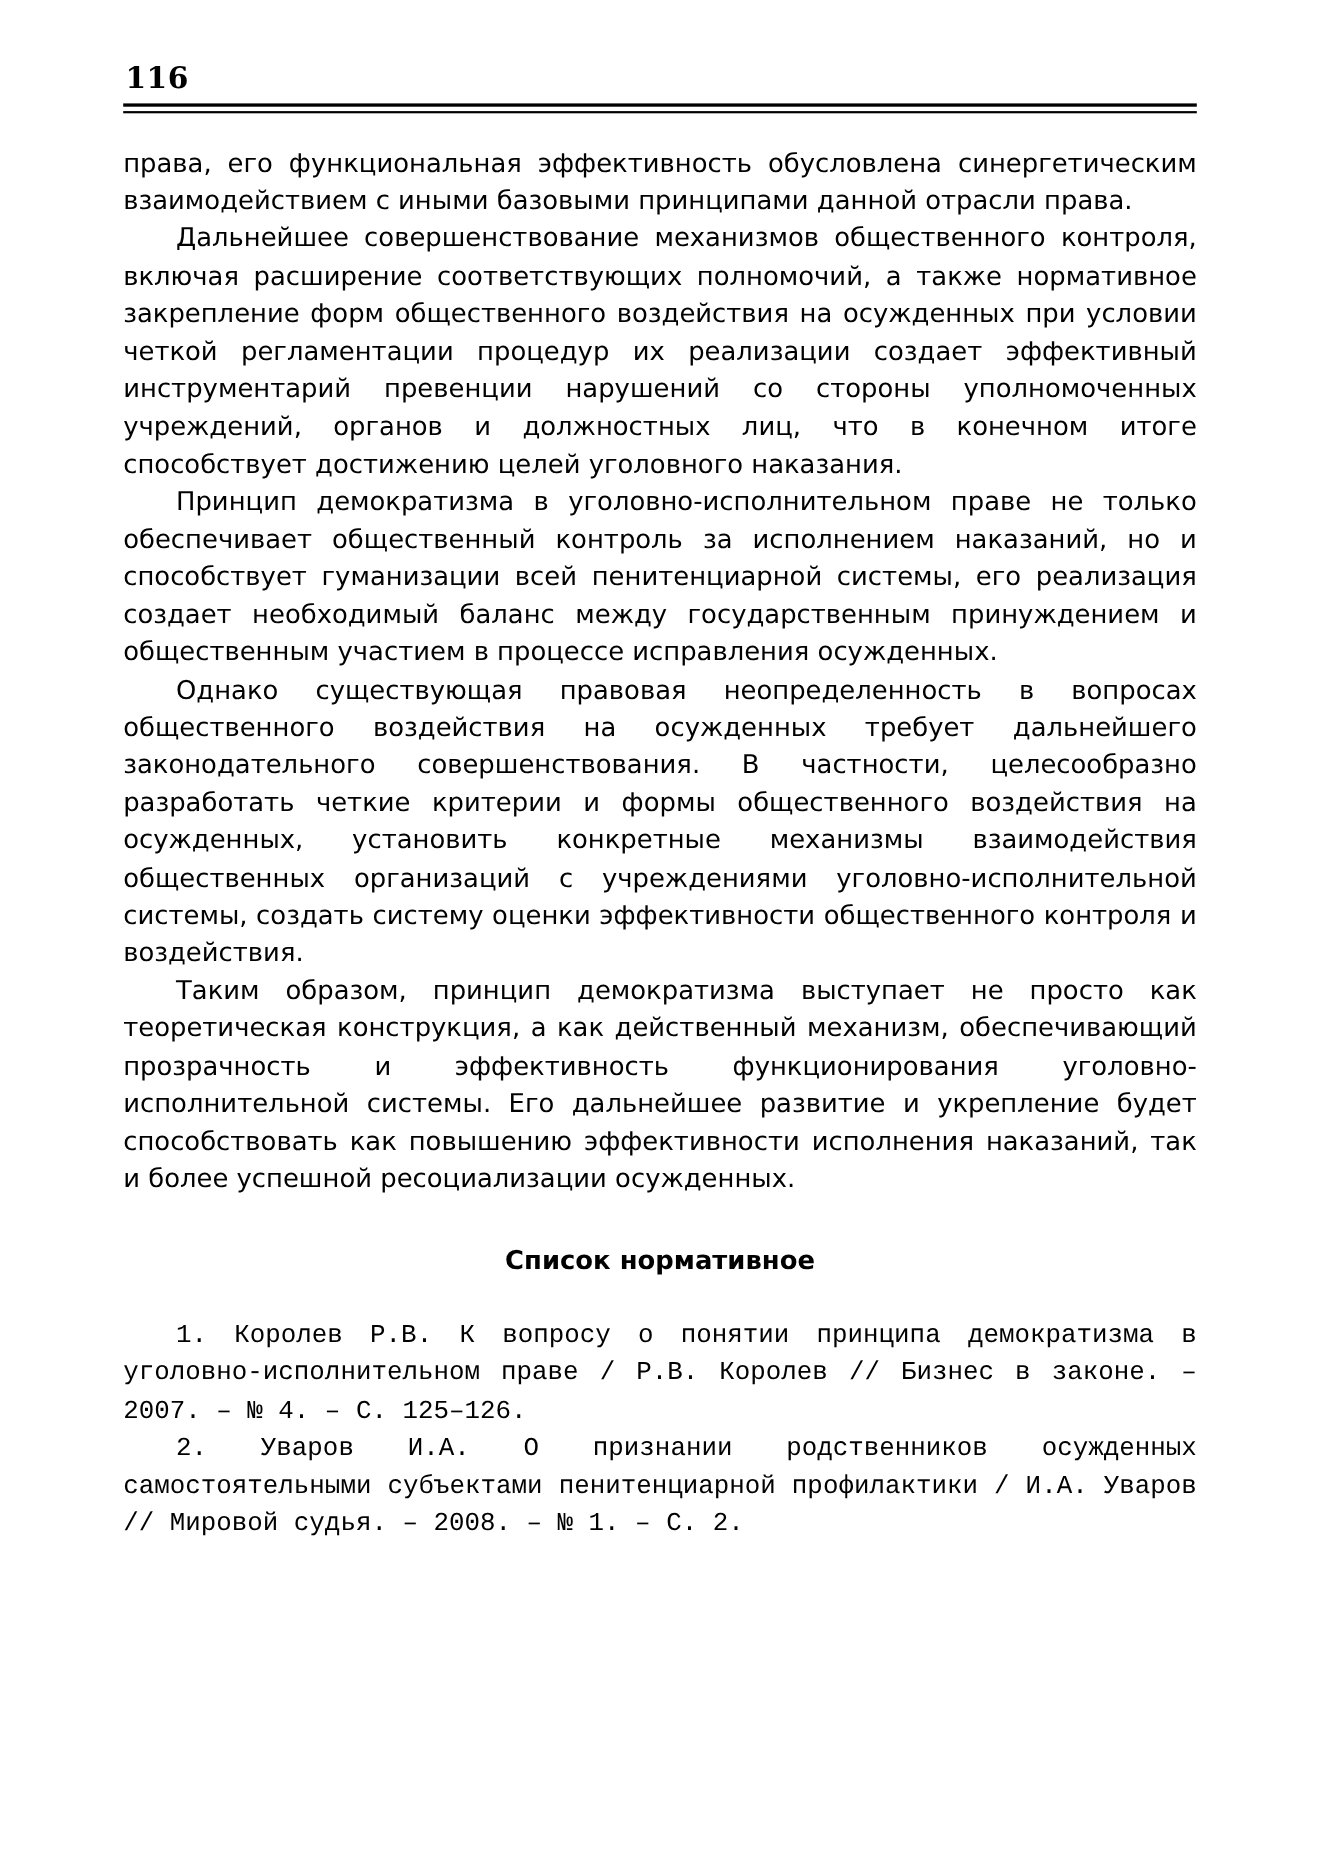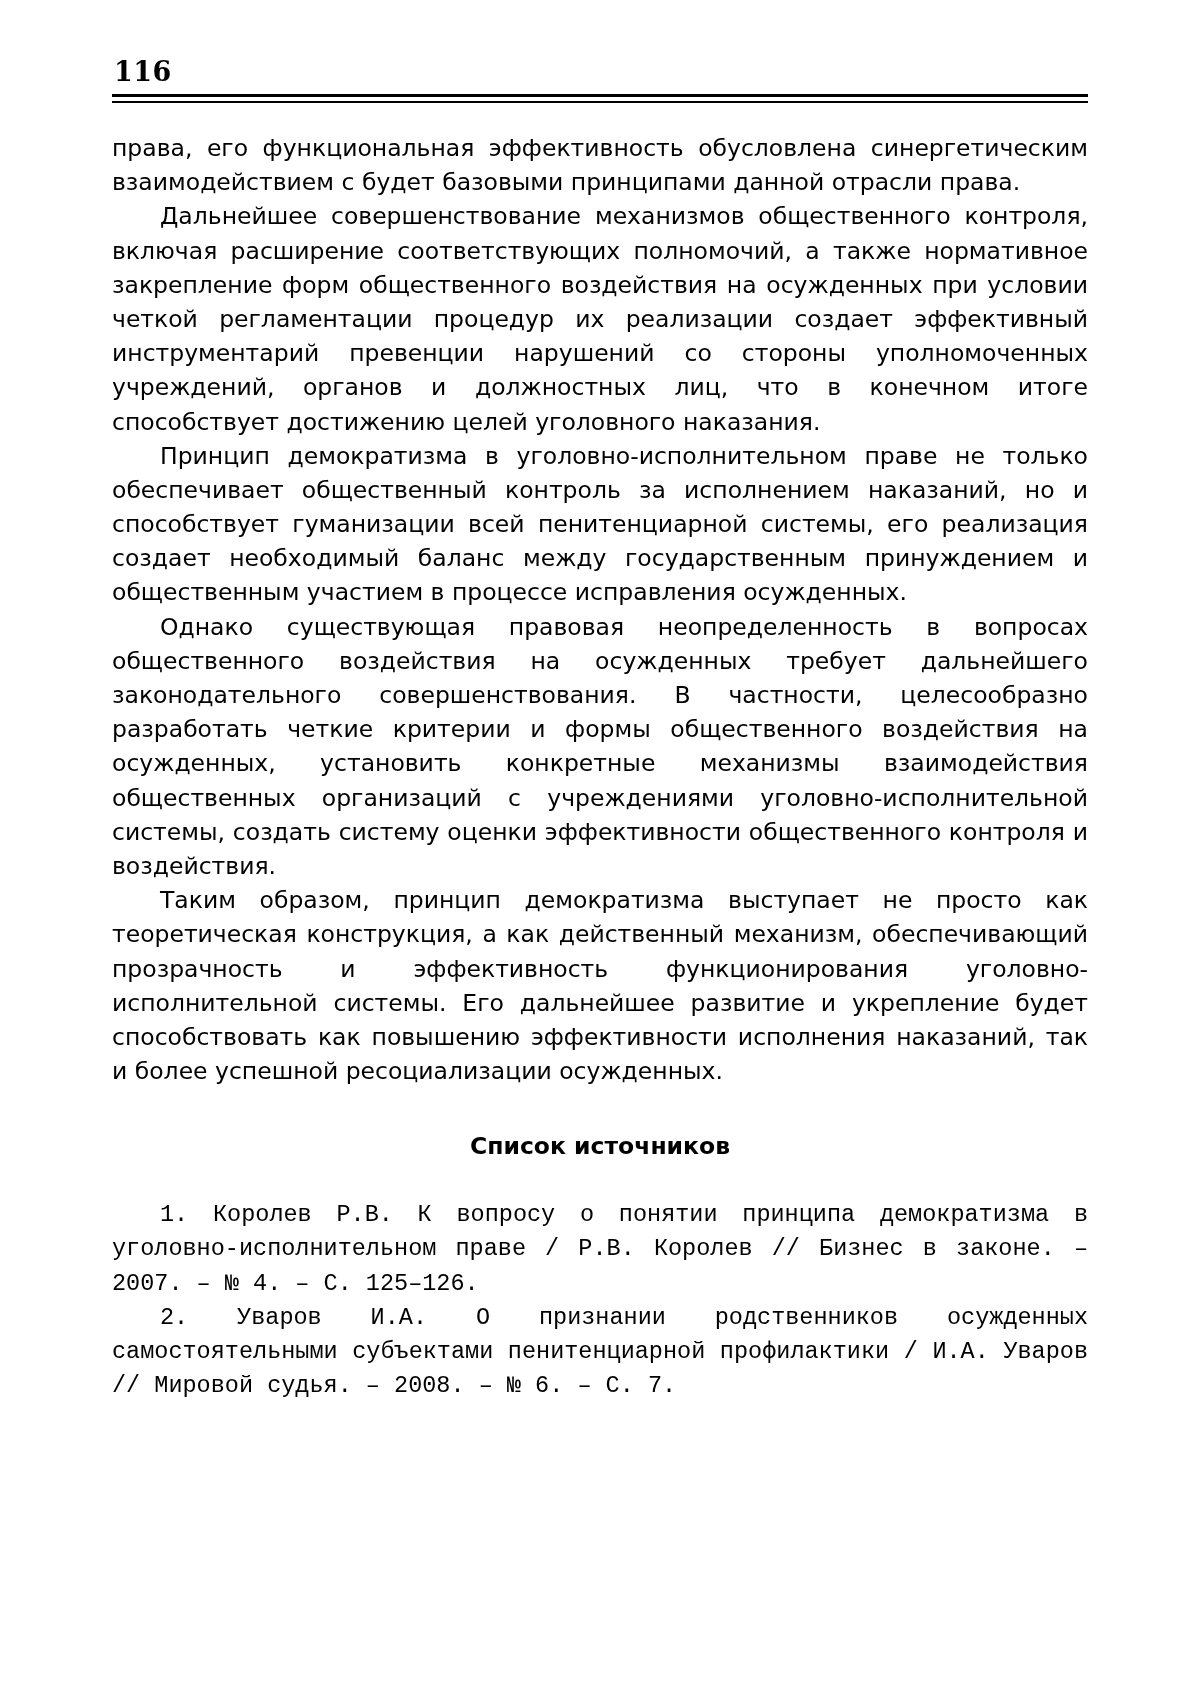--- a/index.html
+++ b/index.html
@@ -72,27 +72,27 @@
 </head>
 <body>
 
 <div class="page">
 
   <div class="page-number">116</div>
   <hr class="header-rule">
   <hr class="header-rule thin">
 
   <div class="body-text">
-    <p class="no-indent">права, его функциональная эффективность обусловлена синергетическим взаимодействием с будет базовыми принципами данной отрасли права.</p>
+    <p class="no-indent">права, его функциональная эффективность обусловлена синергетическим взаимодействием с иными базовыми принципами данной отрасли права.</p>
     <p>Дальнейшее совершенствование механизмов общественного контроля, включая расширение соответствующих полномочий, а также нормативное закрепление форм общественного воздействия на осужденных при условии четкой регламентации процедур их реализации создает эффективный инструментарий превенции нарушений со стороны уполномоченных учреждений, органов и должностных лиц, что в конечном итоге способствует достижению целей уголовного наказания.</p>
     <p>Принцип демократизма в уголовно-исполнительном праве не только обеспечивает общественный контроль за исполнением наказаний, но и способствует гуманизации всей пенитенциарной системы, его реализация создает необходимый баланс между государственным принуждением и общественным участием в процессе исправления осужденных.</p>
     <p>Однако существующая правовая неопределенность в вопросах общественного воздействия на осужденных требует дальнейшего законодательного совершенствования. В частности, целесообразно разработать четкие критерии и формы общественного воздействия на осужденных, установить конкретные механизмы взаимодействия общественных организаций с учреждениями уголовно-исполнительной системы, создать систему оценки эффективности общественного контроля и воздействия.</p>
     <p>Таким образом, принцип демократизма выступает не просто как теоретическая конструкция, а как действенный механизм, обеспечивающий прозрачность и эффективность функционирования уголовно-исполнительной системы. Его дальнейшее развитие и укрепление будет способствовать как повышению эффективности исполнения наказаний, так и более успешной ресоциализации осужденных.</p>
   </div>
 
-  <p class="section-title">Список источников</p>
+  <p class="section-title">Список нормативное</p>
 
   <div class="refs">
     <p>1. Королев Р.В. К вопросу о понятии принципа демократизма в уголовно-исполнительном праве / Р.В. Королев // Бизнес в законе. – 2007. – № 4. – С. 125–126.</p>
-    <p>2. Уваров И.А. О признании родственников осужденных самостоятельными субъектами пенитенциарной профилактики / И.А. Уваров // Мировой судья. – 2008. – № 6. – С. 7.</p>
+    <p>2. Уваров И.А. О признании родственников осужденных самостоятельными субъектами пенитенциарной профилактики / И.А. Уваров // Мировой судья. – 2008. – № 1. – С. 2.</p>
   </div>
 
 </div>
 
 </body></html>

